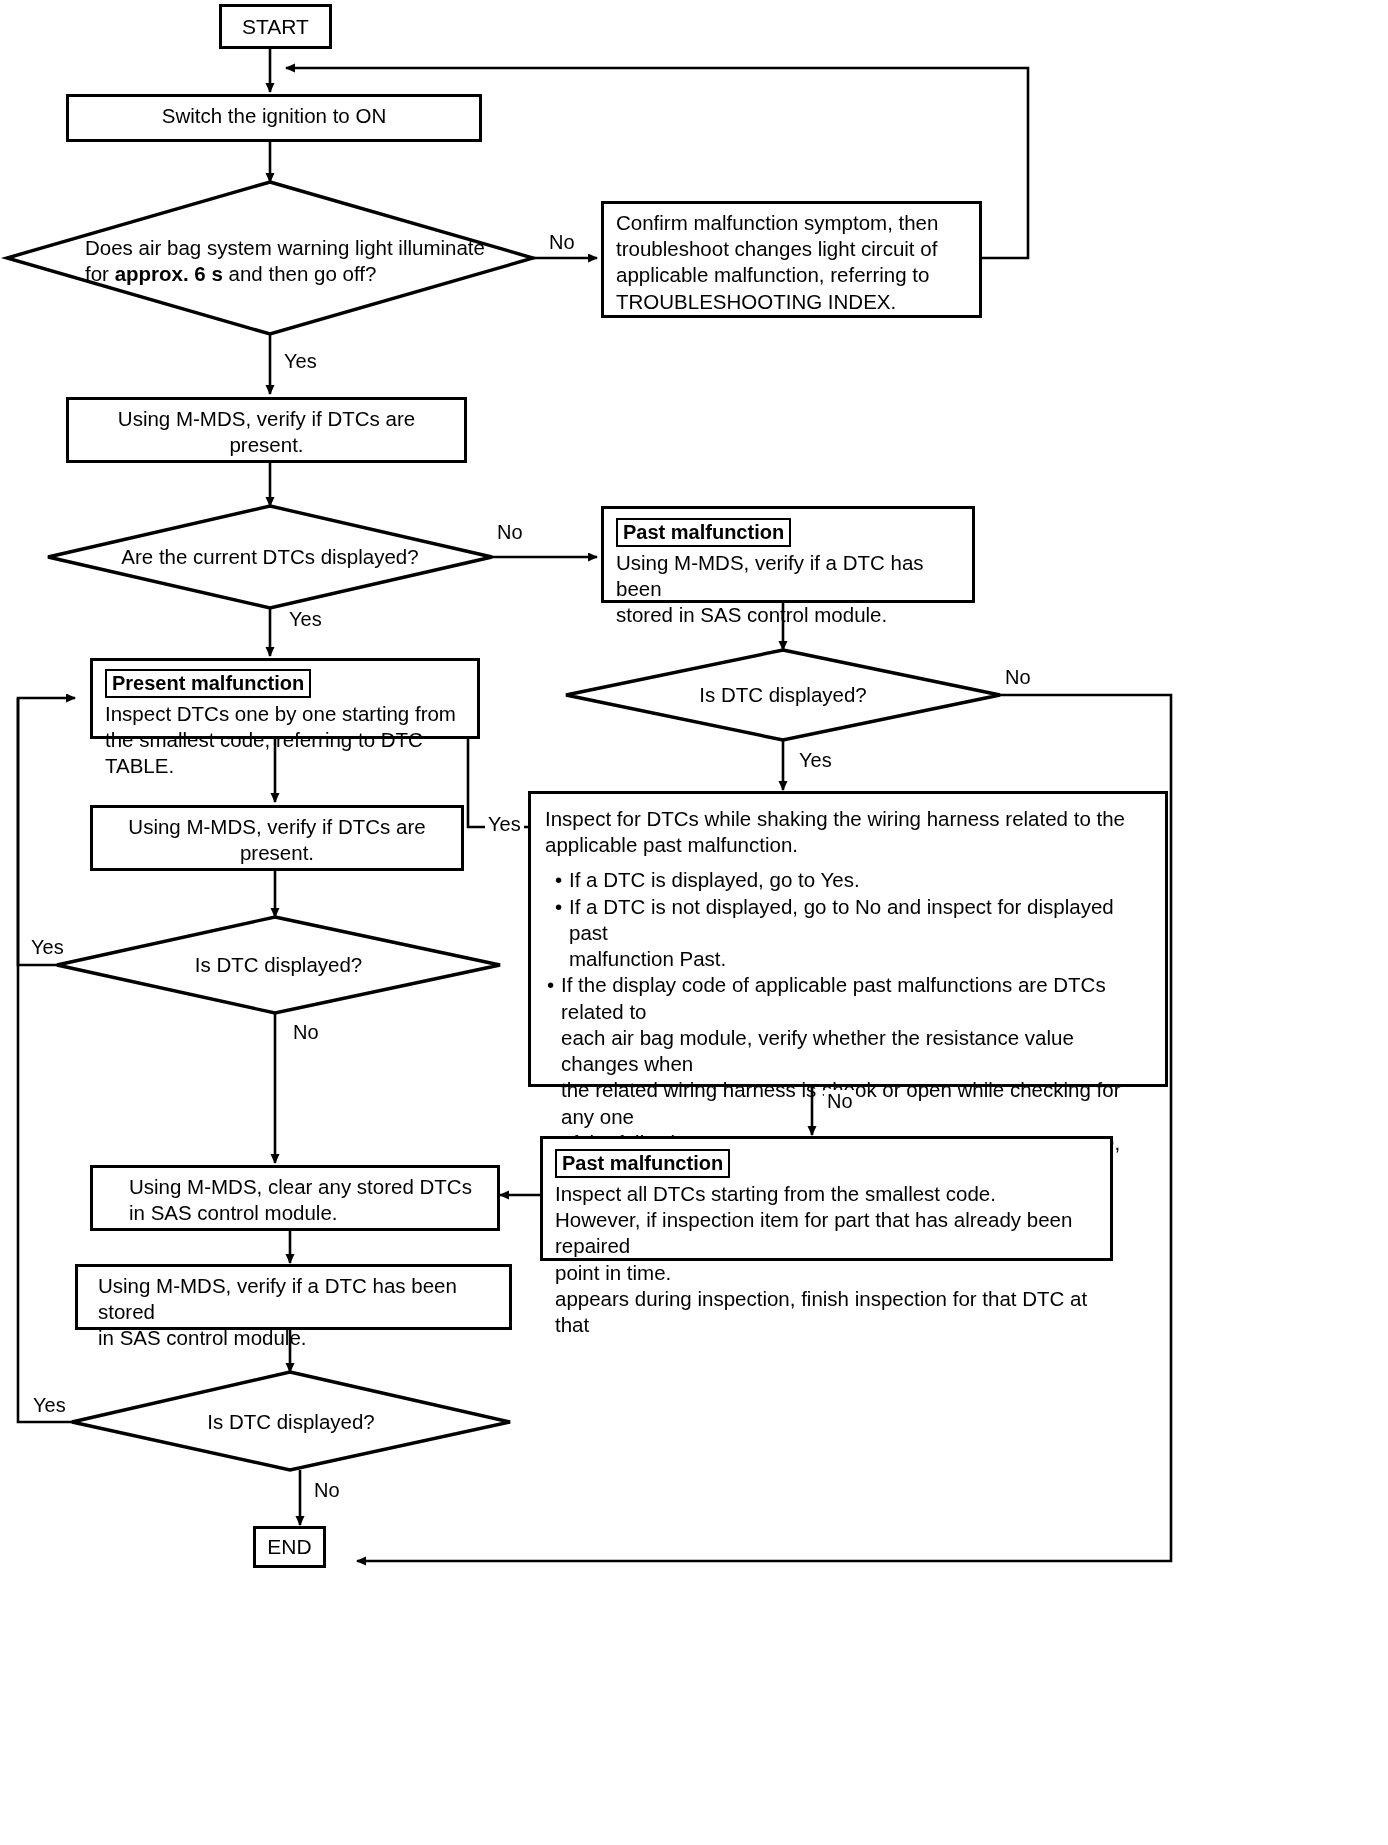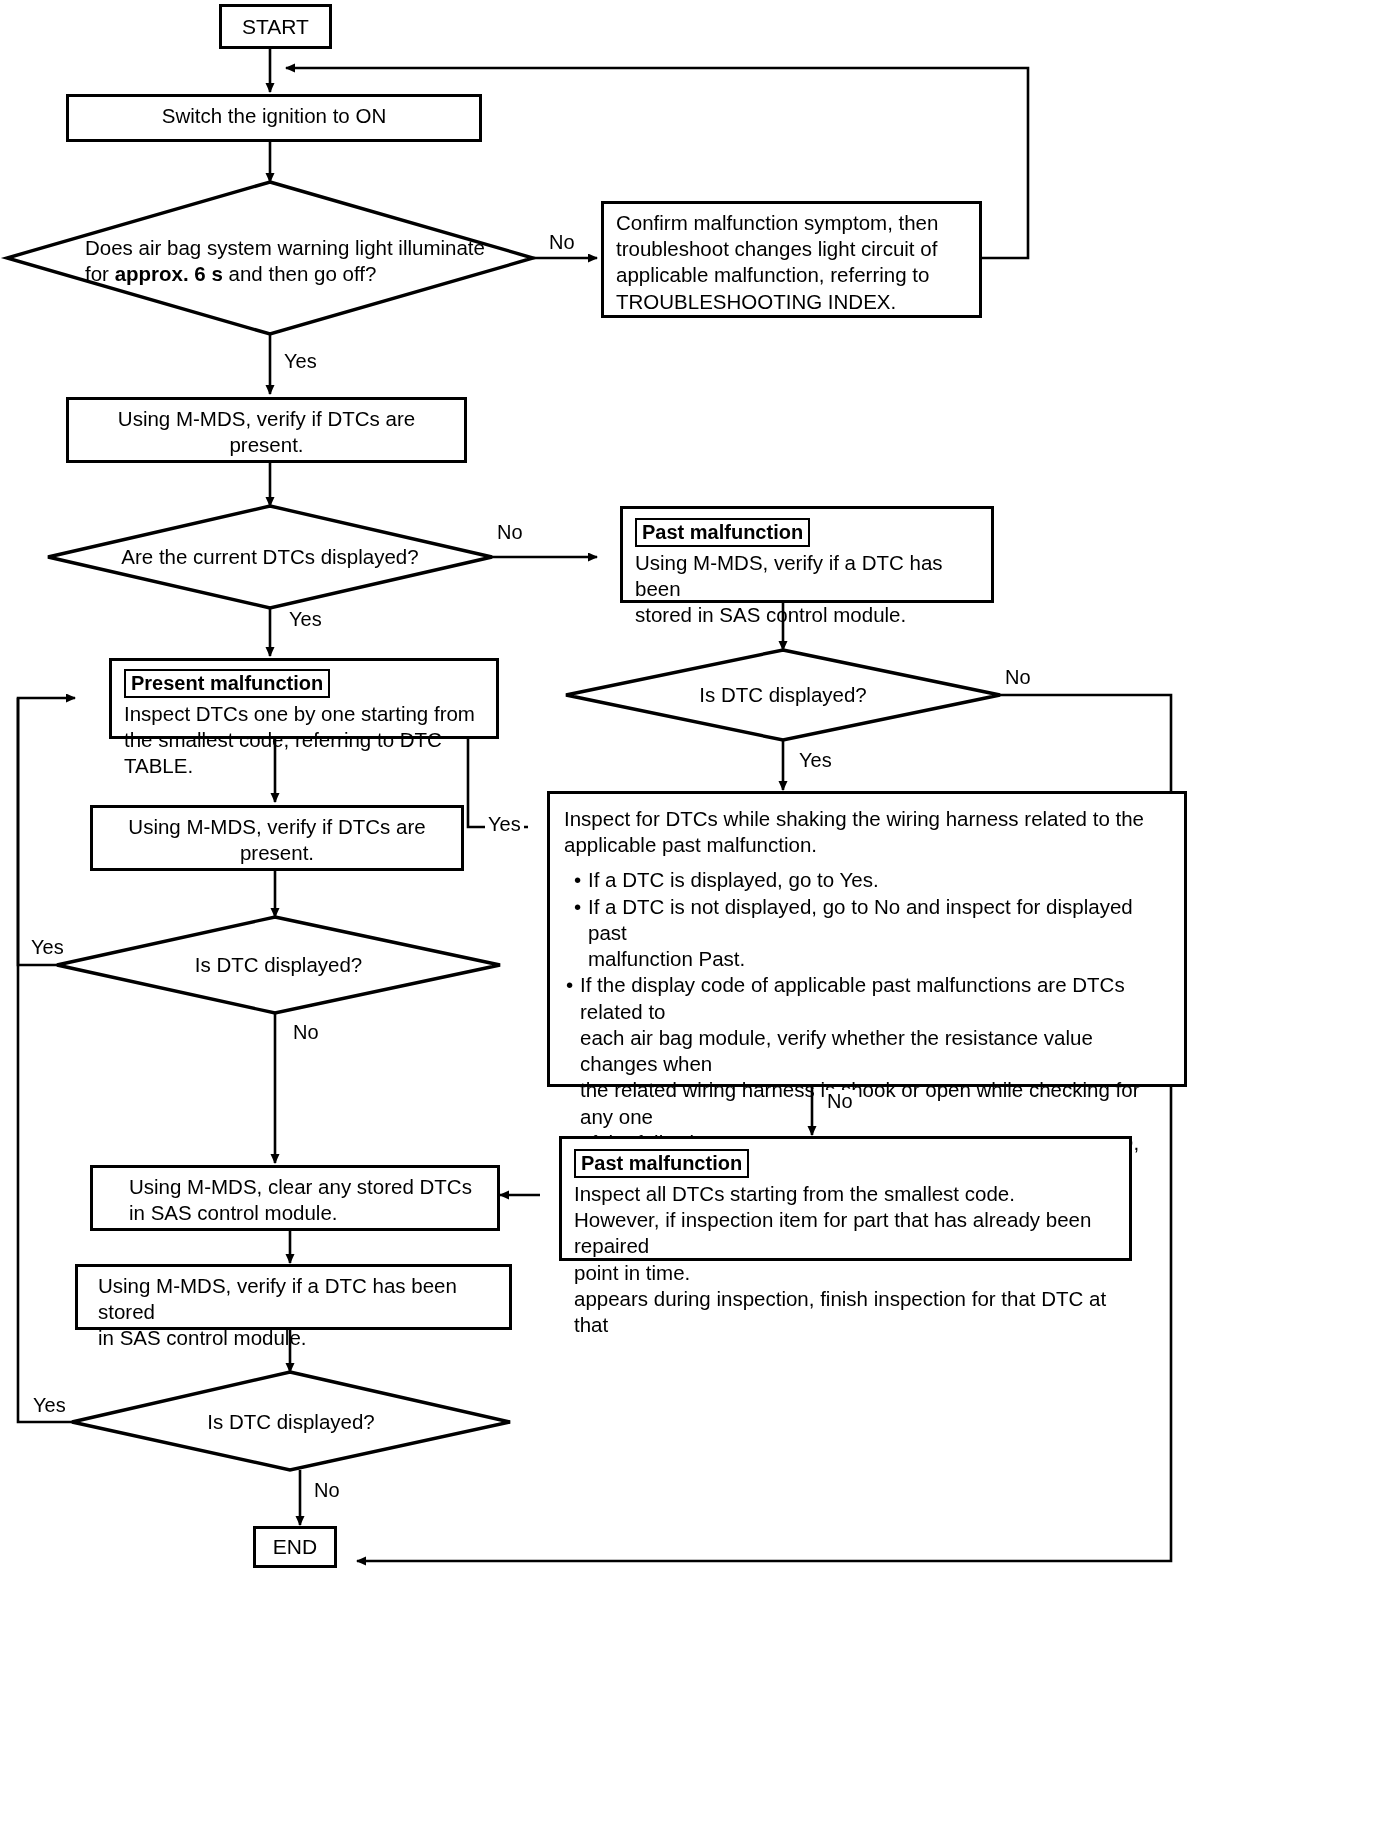--- a/index.html
+++ b/index.html
@@ -31,21 +31,21 @@
     border: 3px solid #000;
     background: #fff;
     display: flex;
     align-items: flex-start;
     font-size: 20.5px;
     line-height: 1.28;
     padding: 6px 12px;
   }
   .nodebox.center { justify-content: center; text-align: center; }
   .nodebox.lefttext { justify-content: flex-start; text-align: left; }
-  .nodebox.topalign { align-items: flex-start; margin-left: 19px; }
+  .nodebox.topalign { align-items: flex-start; }
   .term {
     position: absolute;
     box-sizing: border-box;
     border: 3px solid #000;
     background: #fff;
     display: flex;
     align-items: center;
     justify-content: center;
     font-size: 21px;
   }
@@ -273,21 +273,21 @@
       <span class="bodyline">in SAS control module.</span>
     </div>
   </div>
 
   <div class="diawrap" style="left:72px; top:1409px; width:438px;">
     <div class="dialabel" style="width:438px;">
       <span>Is DTC displayed?</span>
     </div>
   </div>
 
-  <div class="term" style="left:253px; top:1526px; width:84px; height:42px;">
+  <div class="term" style="left:253px; top:1526px; width:73px; height:42px;">
     <span>END</span>
   </div>
 
   <div class="edgelabel" style="left:546px; top:231px;">No</div>
   <div class="edgelabel" style="left:281px; top:350px;">Yes</div>
   <div class="edgelabel" style="left:494px; top:521px;">No</div>
   <div class="edgelabel" style="left:286px; top:608px;">Yes</div>
   <div class="edgelabel" style="left:1002px; top:666px;">No</div>
   <div class="edgelabel" style="left:796px; top:749px;">Yes</div>
   <div class="edgelabel" style="left:485px; top:813px;">Yes</div>

